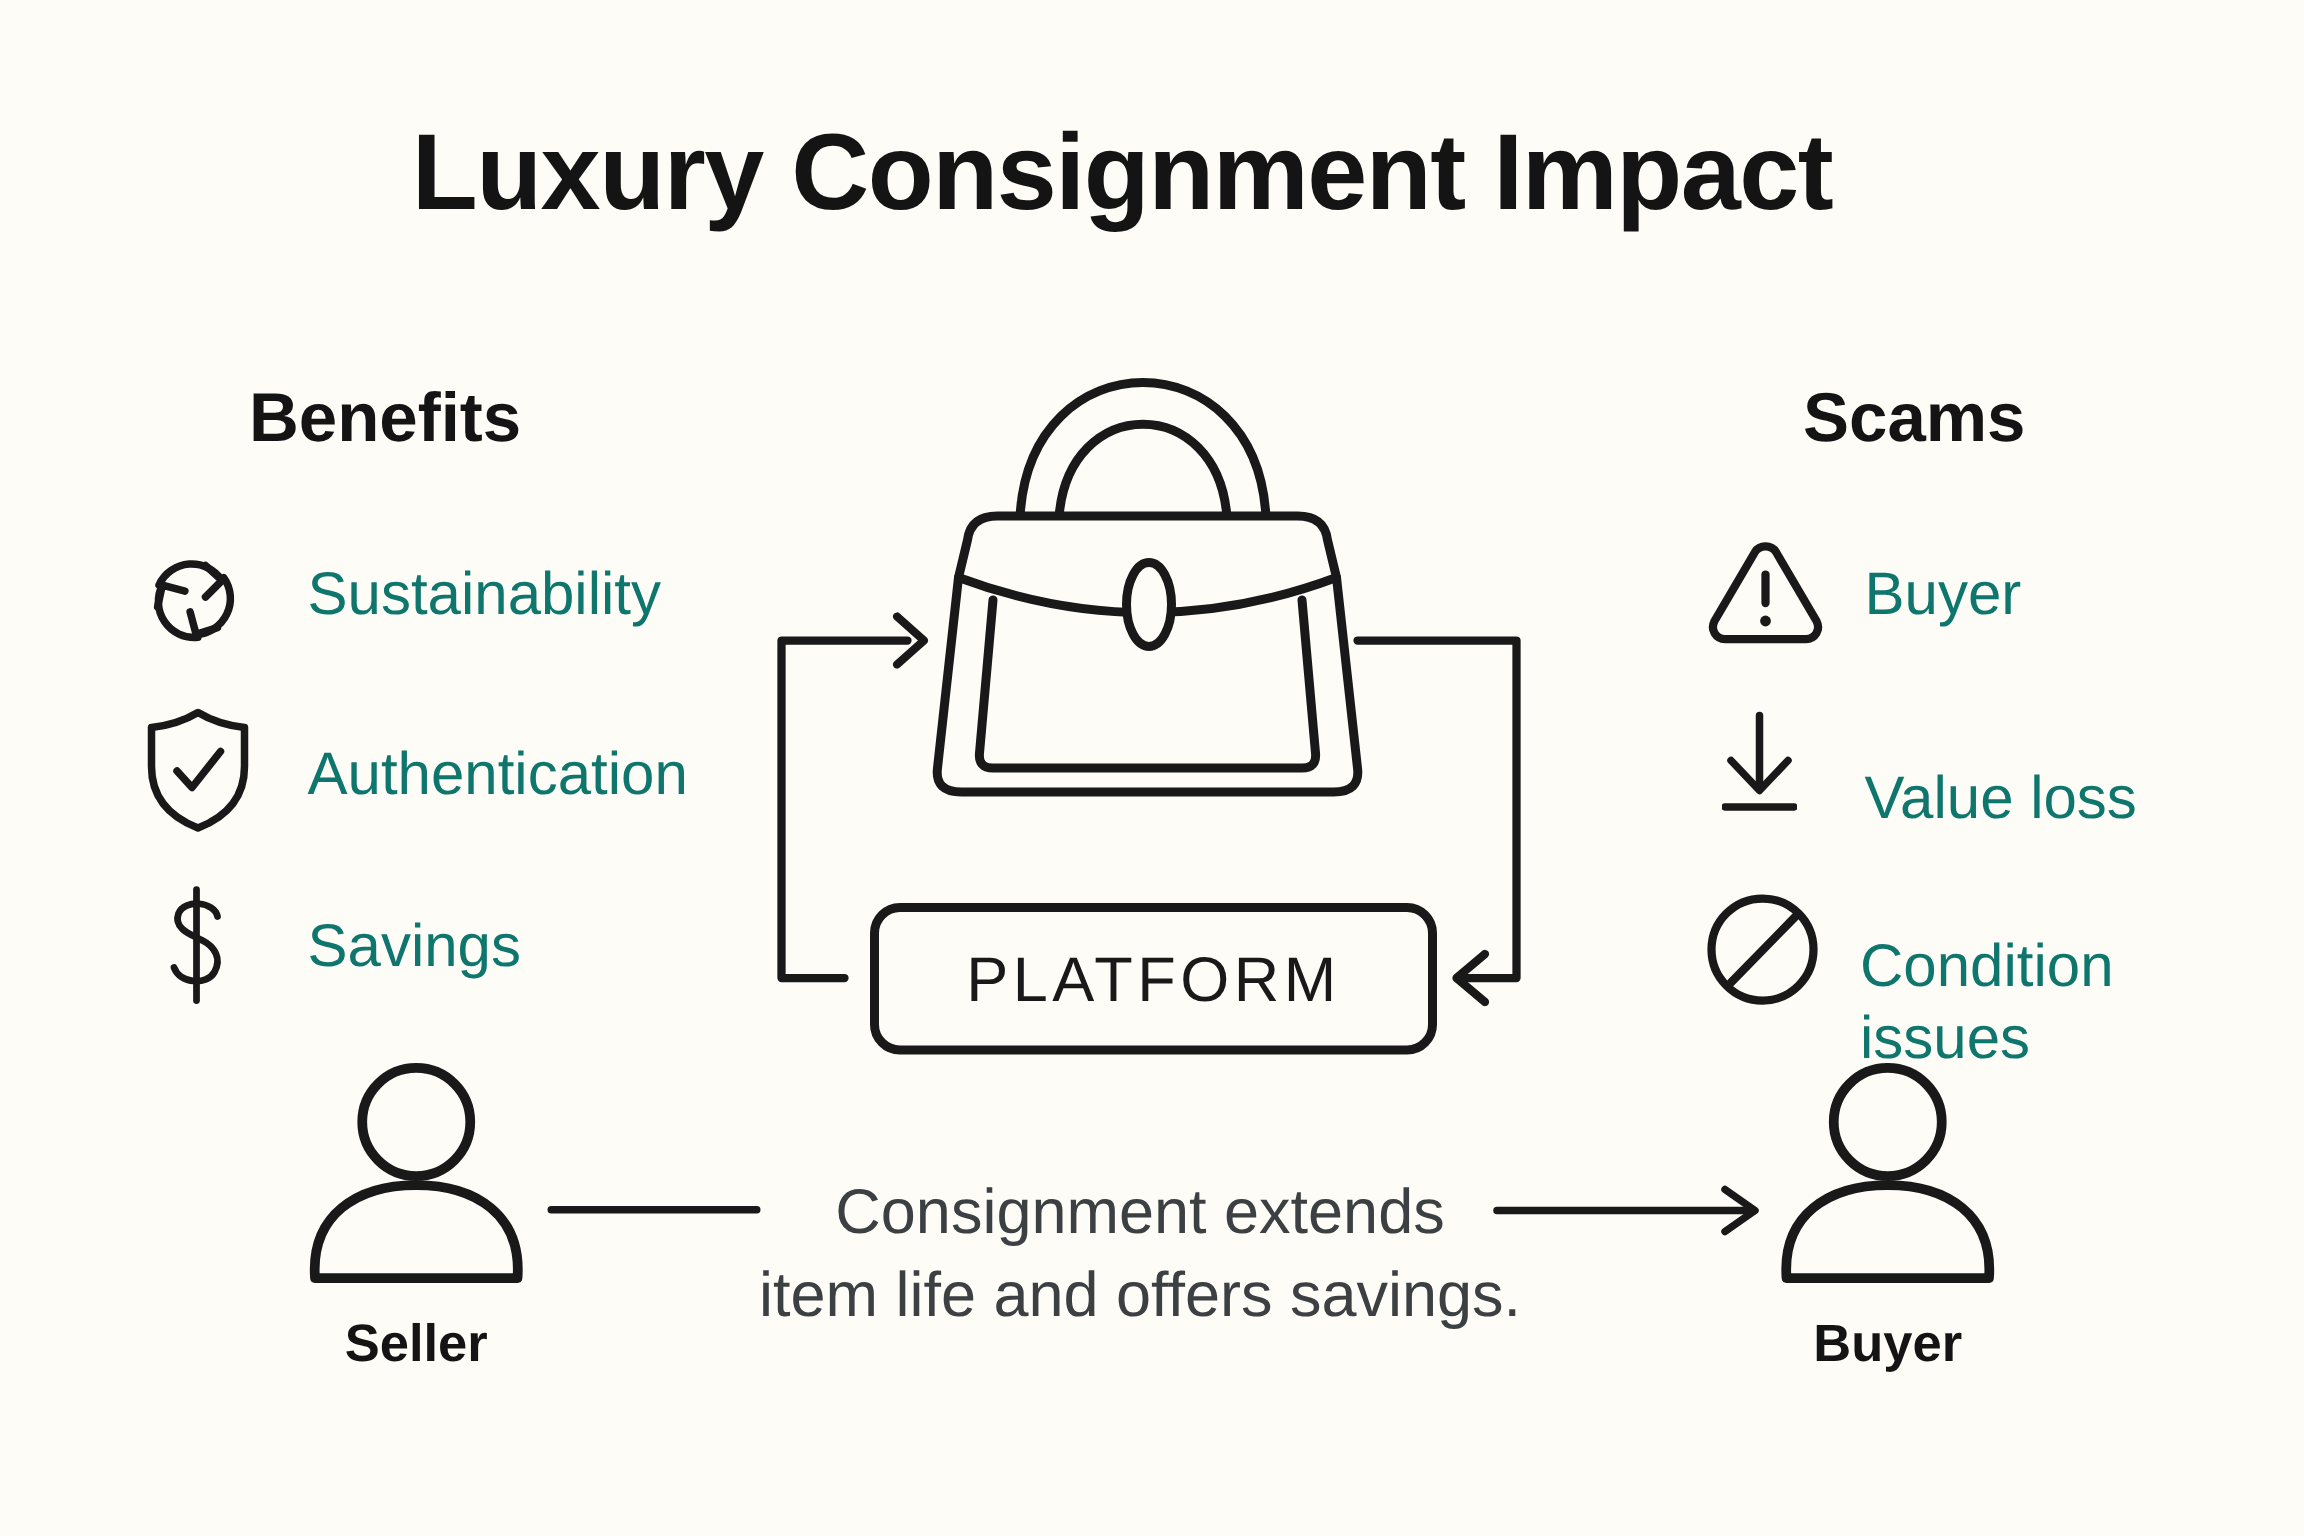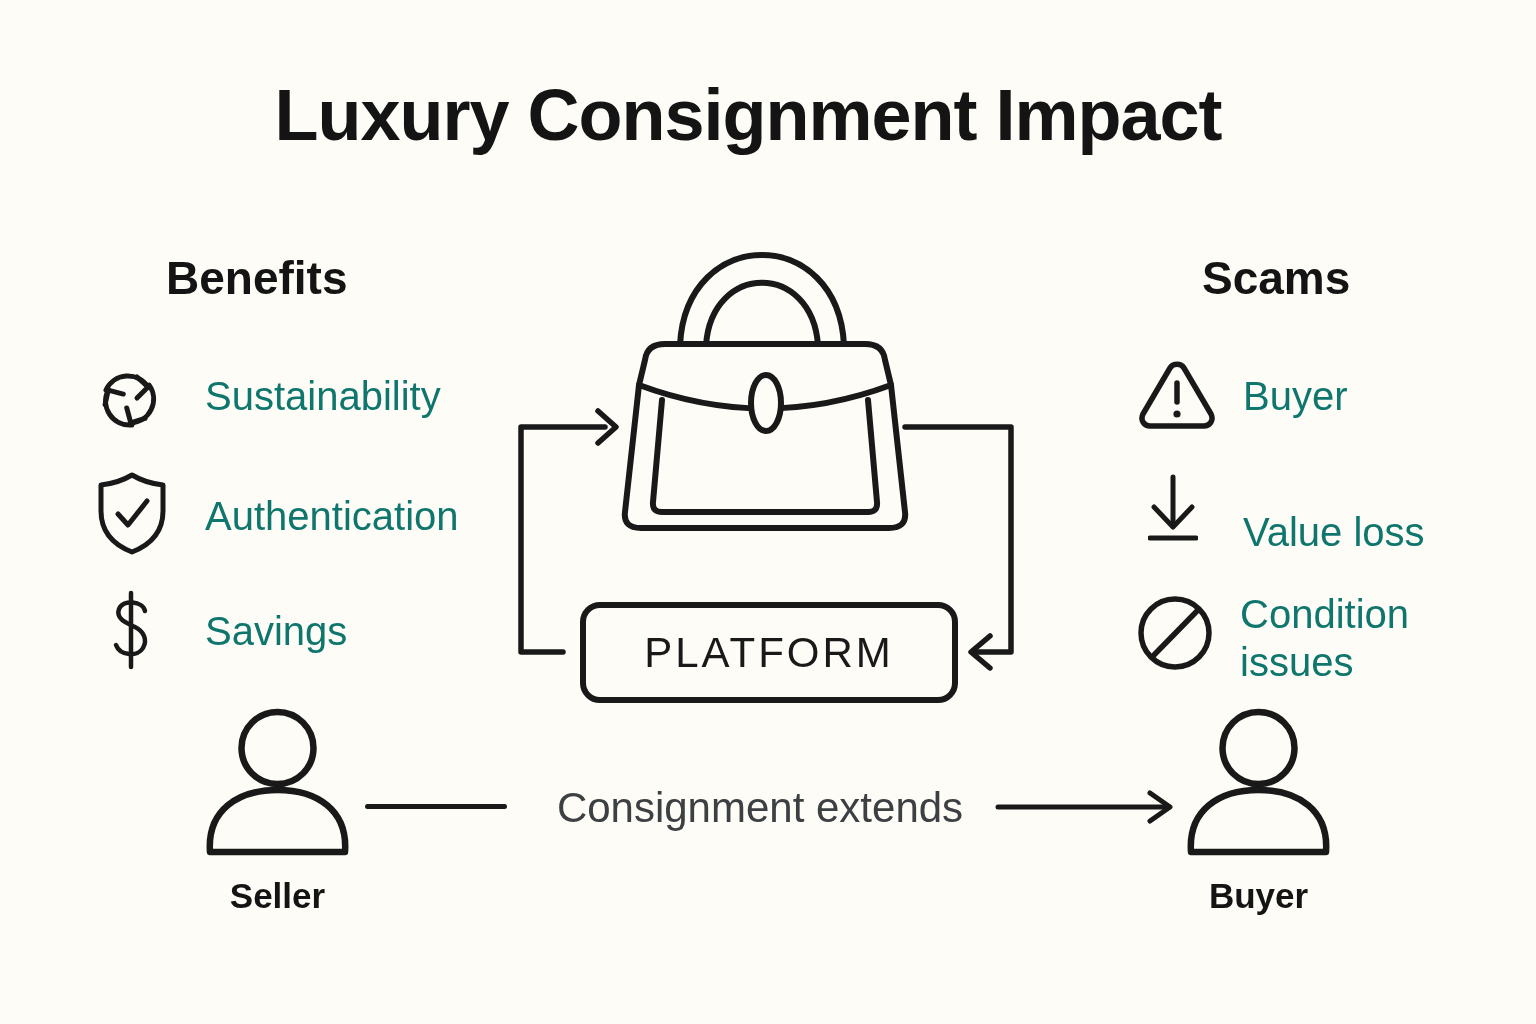--- a/index.html
+++ b/index.html
@@ -107,21 +107,21 @@
 <div class="abs row-label" style="left:1243px;top:490px;margin-top:18px;">Value loss</div>
 
 <div class="abs" style="left:1137px;top:595px;">
   <svg width="76" height="76" viewBox="0 0 76 76">
     <g class="stroke" stroke-width="5.5">
       <circle cx="38" cy="38" r="34"></circle>
       <path d="M 17 60 L 60 16"></path>
     </g>
   </svg>
 </div>
-<div class="abs row-label" style="left:1240px;top:590px;width:215px;">Condition issues</div>
+<div class="abs row-label" style="left:1240px;top:620px;width:215px;">Condition issues</div>
 
 <div class="abs" style="left:500px;top:220px;">
   <svg width="540" height="500" viewBox="500 220 540 500">
 
     <g class="stroke" stroke-width="5.5">
       <path d="M 563 652 H 521 V 427 H 605"></path>
       <path d="M 598 411 L 616 427 L 598 443"></path>
     </g>
 
     <g class="stroke" stroke-width="5.5">
@@ -150,20 +150,21 @@
       <path d="M 5 148 C 2 106 33 86 72.5 86 C 112 86 143 106 140 148 Z"></path>
     </g>
   </svg>
 </div>
 <div class="abs person-label" style="left:190px;top:876px;width:175px;">Seller</div>
 
 <div class="abs hline" style="left:365px;top:804px;width:142px;"></div>
 
 <div class="abs caption">
   <div>Consignment extends</div>
+  <div>item life and offers savings.</div>
 </div>
 
 <div class="abs" style="left:990px;top:787px;">
   <svg width="195" height="40" viewBox="0 0 195 40">
     <g class="stroke" stroke-width="5">
       <path d="M 8 20 H 176"></path>
       <path d="M 160 6 L 180 20 L 160 34"></path>
     </g>
   </svg>
 </div>

